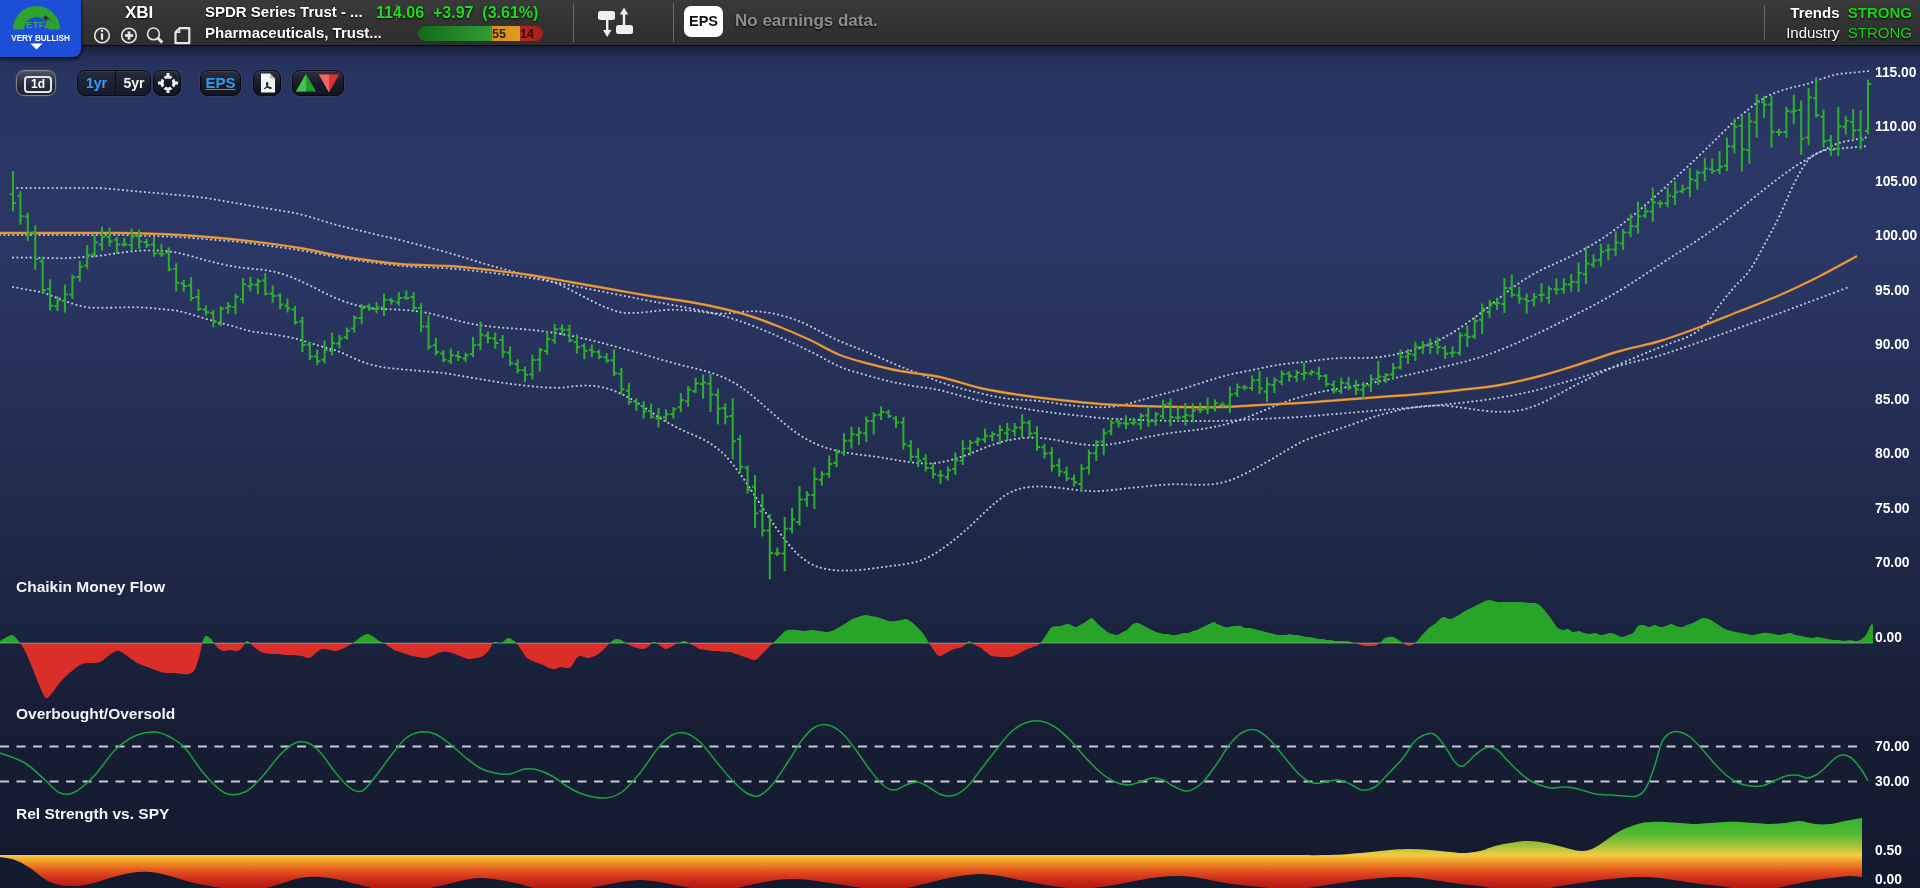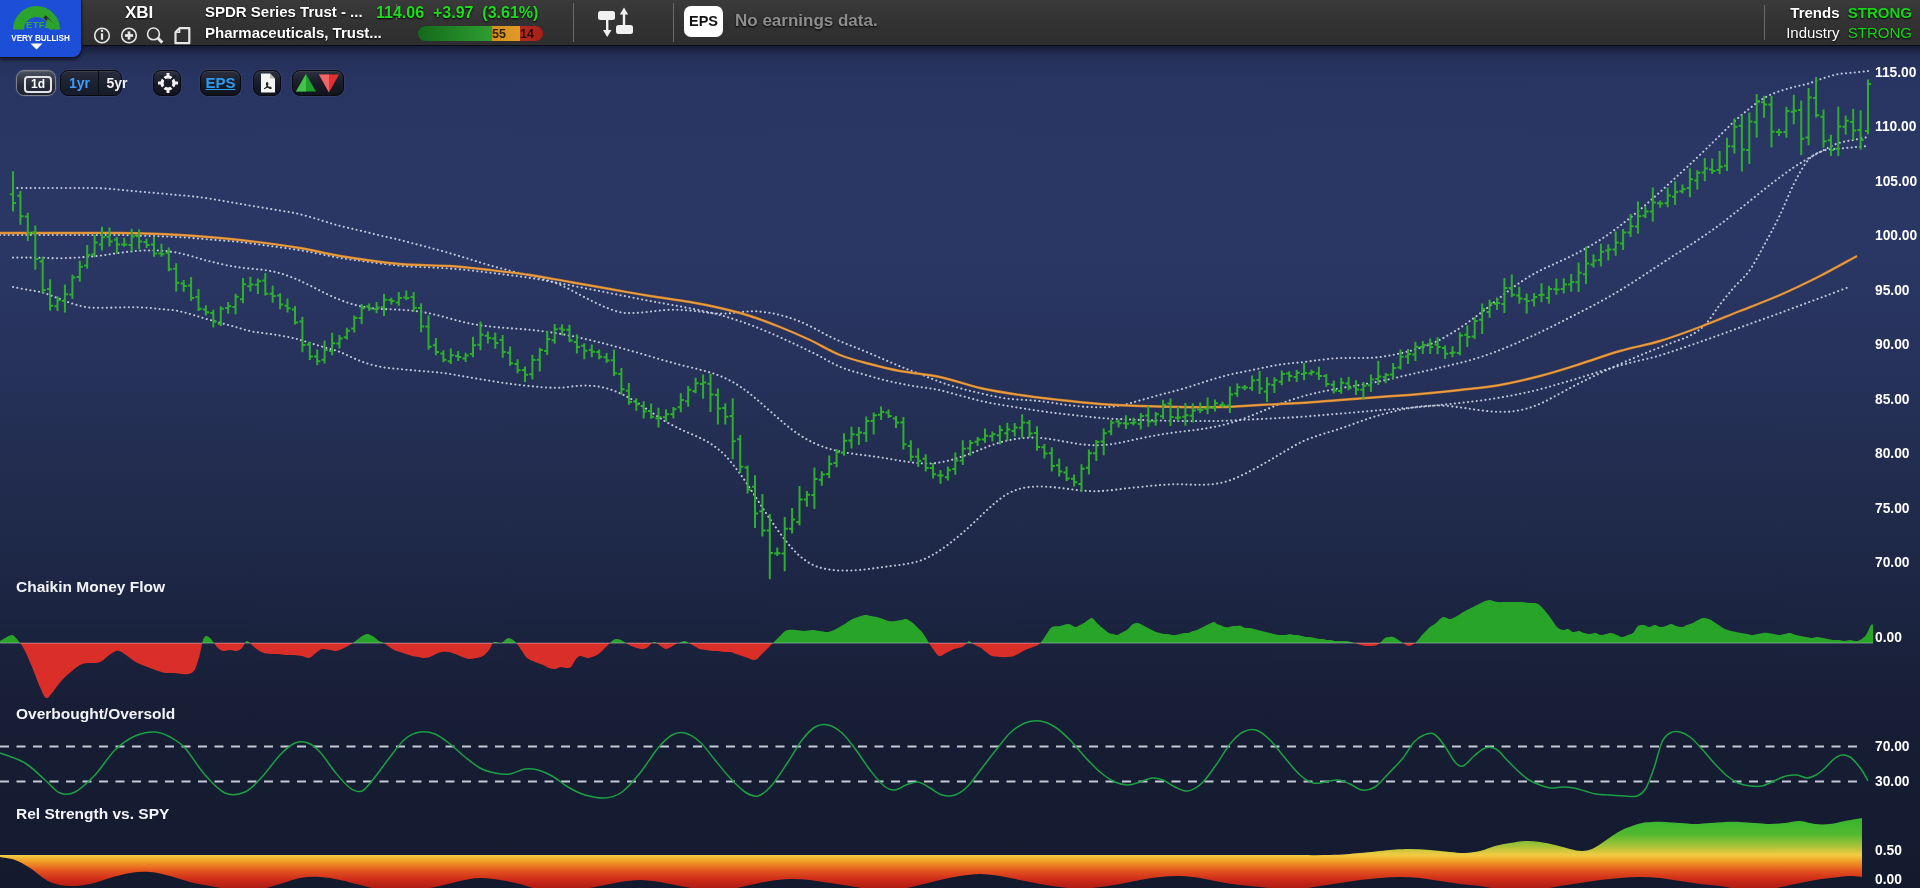--- a/index.html
+++ b/index.html
@@ -132,21 +132,21 @@
 <rect x="20" y="18" width="17" height="9" rx="2.5" transform="translate(0,1)"></rect>
       </g>
 </svg>
     <div style="position:absolute;left:684px;top:6px;width:39px;height:31px;background:#fff;border-radius:7px;text-align:center;line-height:31px;font-size:14.5px;font-weight:bold;color:#111">EPS</div>
     <div class="htxt" style="left:735px;top:11px;font-size:17px;font-weight:bold;color:#8f8f8f;text-shadow:0 1px 2px #000">No earnings data.</div>
     <div class="htxt" style="right:8px;top:4px;font-size:15px;font-weight:bold;color:#fff;text-shadow:0 1px 2px #000">Trends&nbsp; <span style="color:#17d417">STRONG</span></div>
     <div class="htxt" style="right:8px;top:24px;font-size:15px;font-weight:normal;color:#fff;text-shadow:0 1px 2px #000">Industry&nbsp; <span style="color:#17d417">STRONG</span></div>
     <div class="btn" style="left:16px;width:40px;background:linear-gradient(#4a5060,#262b3a 60%,#1e2330);border:1px solid #7e828c;">
 <div style="position:absolute;left:7px;top:4.5px;width:24px;height:13px;border:2px solid #e0e3e8;border-radius:4px;text-align:center;line-height:13px;font-size:12px;font-weight:bold;color:#fff">1d</div>
 </div>
-    <div class="btn" style="left:60px;width:62px;background:linear-gradient(#272c3c,#1b2030 60%,#171c2a);">
+    <div class="btn" style="left:77px;width:74px;background:linear-gradient(#272c3c,#1b2030 60%,#171c2a);">
 <div style="position:absolute;left:0;top:0;width:37px;height:24px;text-align:center;line-height:24px;font-size:14px;font-weight:bold;color:#3f9dfd;border-right:1px solid #0c0f18">1yr</div>
 <div style="position:absolute;left:38px;top:0;width:36px;height:24px;text-align:center;line-height:24px;font-size:14px;font-weight:bold;color:#f2f2f2">5yr</div>
 </div>
     <div class="btn" style="left:153px;width:28px;">
 <svg width="22" height="22" viewBox="0 0 22 22" style="position:absolute;left:3px;top:1px">
 <g fill="#f2f2f2">
 <rect x="9.5" y="1" width="3" height="4.2"></rect>
           <rect x="9.5" y="16.8" width="3" height="4.2"></rect>
 <rect x="1" y="9.5" width="4.2" height="3"></rect>
           <rect x="16.8" y="9.5" width="4.2" height="3"></rect>

